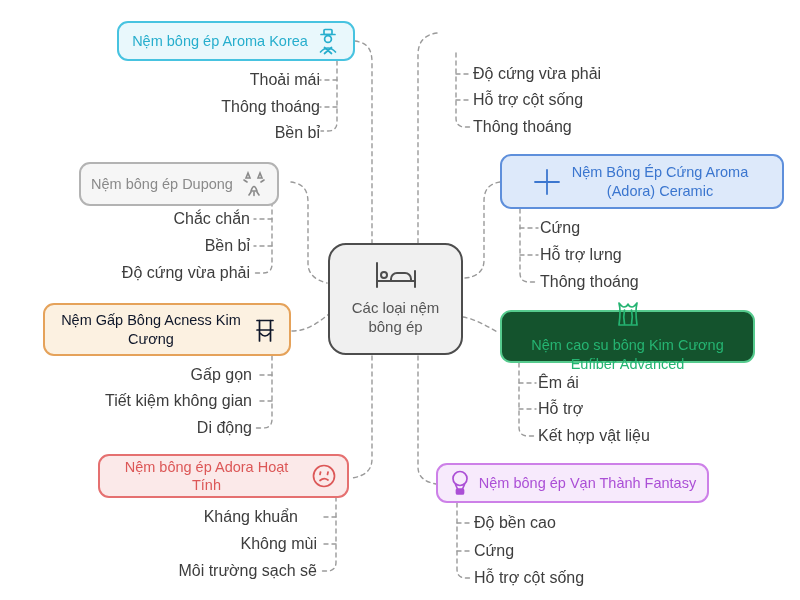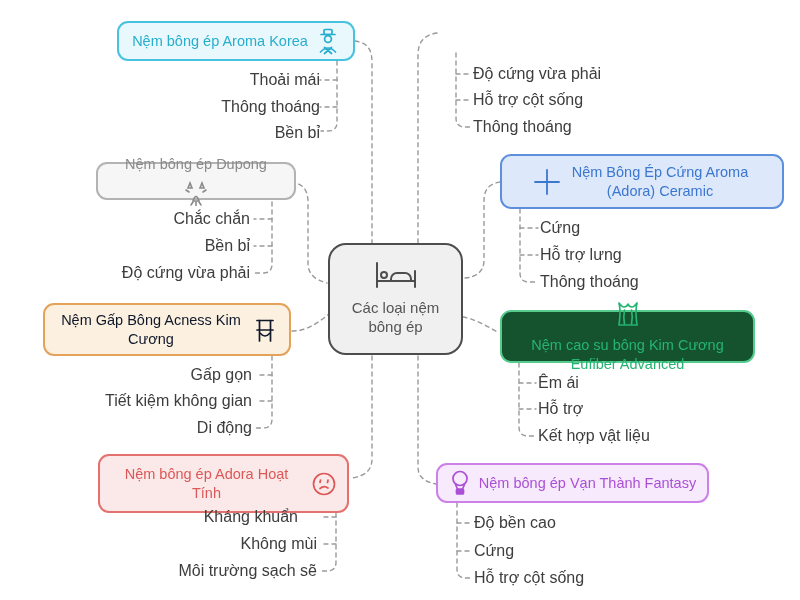--- a/index.html
+++ b/index.html
@@ -114,21 +114,21 @@
     </span>
   </div>
   <div class="sub r" style="right:480px;top:72px;">Thoải mái</div>
   <div class="sub r" style="right:480px;top:99px;">Thông thoáng</div>
   <div class="sub r" style="right:480px;top:125px;">Bền bỉ</div>
 
   <div class="sub" style="left:473px;top:66px;">Độ cứng vừa phải</div>
   <div class="sub" style="left:473px;top:92px;">Hỗ trợ cột sống</div>
   <div class="sub" style="left:473px;top:119px;">Thông thoáng</div>
 
-  <div class="node c2" style="left:96px;top:162px;width:200px;height:38px;flex-direction:column;">
+  <div class="node c2" style="left:79px;top:162px;width:200px;height:44px;">
     <span class="label">Nệm bông ép Dupong</span>
     <span class="icon">
       <svg width="26" height="26" viewBox="0 0 26 26" stroke="currentColor" stroke-width="1.6" fill="none" stroke-linecap="round">
         <path d="M7 2 l-2 5 l4 0 z"></path>
         <path d="M19 2 l-2 5 l4 0 z"></path>
         <path d="M3 9 l3 2 M23 9 l-3 2"></path>
         <path d="M10 20 q3 -9 6 0 z"></path>
         <path d="M10 21 l-2 3 M16 21 l2 3 M13 21 l0 3.5"></path>
       </svg>
     </span>
@@ -172,21 +172,21 @@
         <path d="M4 3 q3 4 5 4 q3 0 4 -3 q1 3 4 3 q2 0 5 -4 q-2 8 0 22 h-18 q2 -14 0 -22 z"></path>
         <path d="M9.5 10 q-1.5 7 0 14 M16.5 10 q1.5 7 0 14"></path>
       </svg>
     </span>
     <span class="label" style="max-width:195px;">Nệm cao su bông Kim Cương Eufiber Advanced</span>
   </div>
   <div class="sub" style="left:538px;top:375px;">Êm ái</div>
   <div class="sub" style="left:538px;top:401px;">Hỗ trợ</div>
   <div class="sub" style="left:538px;top:428px;">Kết hợp vật liệu</div>
 
-  <div class="node c6" style="left:98px;top:454px;width:251px;height:59px;">
+  <div class="node c6" style="left:98px;top:454px;width:251px;height:44px;">
     <span class="label">Nệm bông ép Adora Hoạt Tính</span>
     <span class="icon">
       <svg width="26" height="26" viewBox="0 0 26 26" stroke="currentColor" stroke-width="1.7" fill="none" stroke-linecap="round">
         <circle cx="13" cy="13" r="10.5"></circle>
         <line x1="9.5" y1="9" x2="9" y2="11.5"></line>
         <line x1="17" y1="9" x2="16.5" y2="11.5"></line>
         <path d="M9 17.5 q4 -3.5 8 -0.5"></path>
       </svg>
     </span>
   </div>

